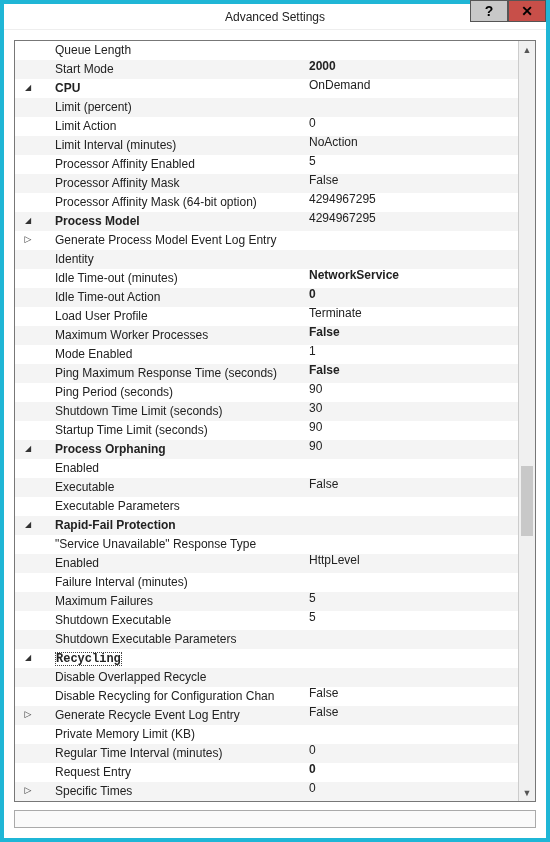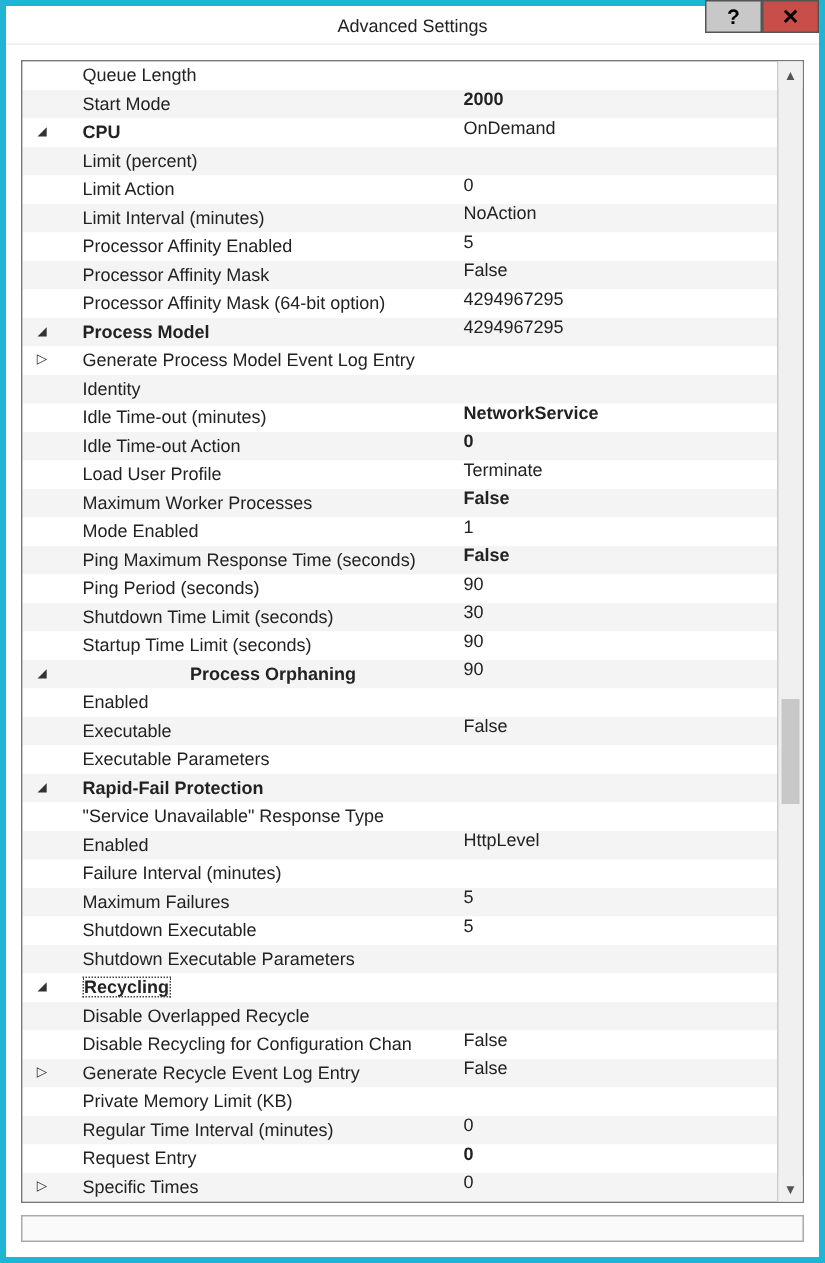--- a/index.html
+++ b/index.html
@@ -250,21 +250,21 @@
             </div>
             <div class="row alt0">
               <div class="gutter"></div>
               <div class="labelcell"><span>Startup Time Limit (seconds)</span></div>
               <div class="valuecell"><span>90</span></div>
             </div>
             <div class="row alt1">
               <div class="gutter">
                 <span class="arrow" style="font-size: 8px;">◢</span>
               </div>
-              <div class="labelcell" style="padding-left: 14px; text-align: center;"><span style="font-weight: bold;">Process Orphaning</span></div>
+              <div class="labelcell" style="padding-left: 14px;"><span style="font-weight: bold;">Process Orphaning</span></div>
               <div class="valuecell"></div>
             </div>
             <div class="row alt0">
               <div class="gutter"></div>
               <div class="labelcell"><span>Enabled</span></div>
               <div class="valuecell"><span>False</span></div>
             </div>
             <div class="row alt1">
               <div class="gutter"></div>
               <div class="labelcell"><span>Executable</span></div>
@@ -308,21 +308,21 @@
             </div>
             <div class="row alt1">
               <div class="gutter"></div>
               <div class="labelcell"><span>Shutdown Executable Parameters</span></div>
               <div class="valuecell"><span></span></div>
             </div>
             <div class="row alt0">
               <div class="gutter">
                 <span class="arrow" style="font-size: 8px;">◢</span>
               </div>
-              <div class="labelcell" style="padding-left: 14px;"><span class="dotted" style="font-weight: bold;">Recycling</span></div>
+              <div class="labelcell" style="padding-left: 14px;"><span class="dotted" style="font-weight: bold; font-family: Liberation Mono, monospace;">Recycling</span></div>
               <div class="valuecell"></div>
             </div>
             <div class="row alt1">
               <div class="gutter"></div>
               <div class="labelcell"><span>Disable Overlapped Recycle</span></div>
               <div class="valuecell"><span>False</span></div>
             </div>
             <div class="row alt0">
               <div class="gutter"></div>
               <div class="labelcell"><span>Disable Recycling for Configuration Chan</span></div>

